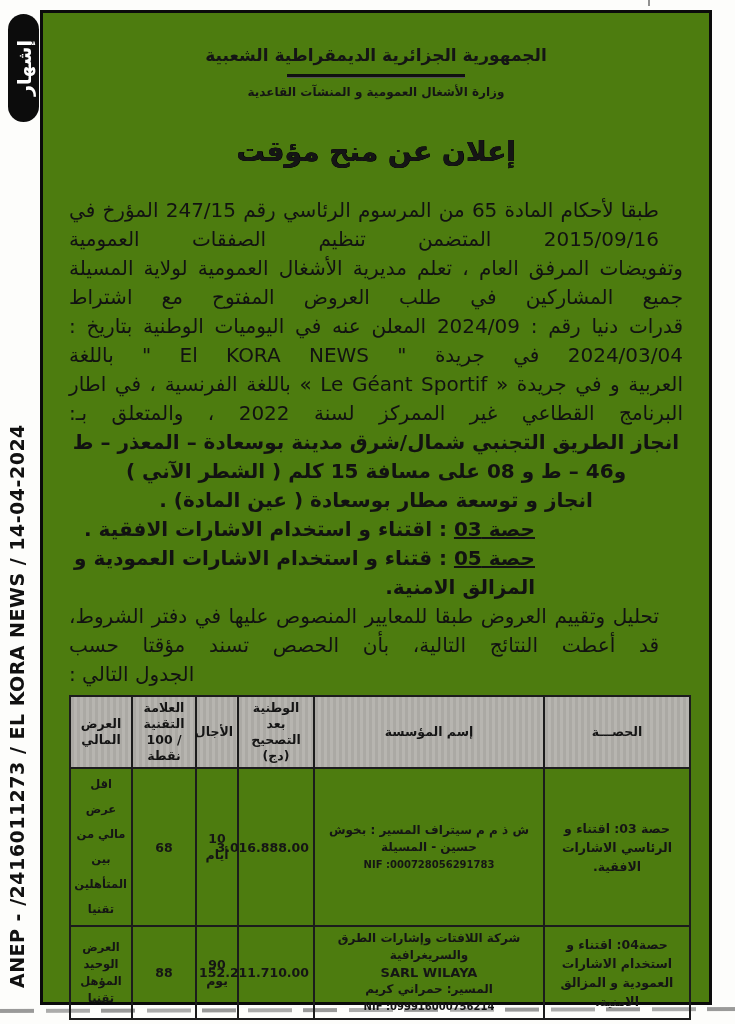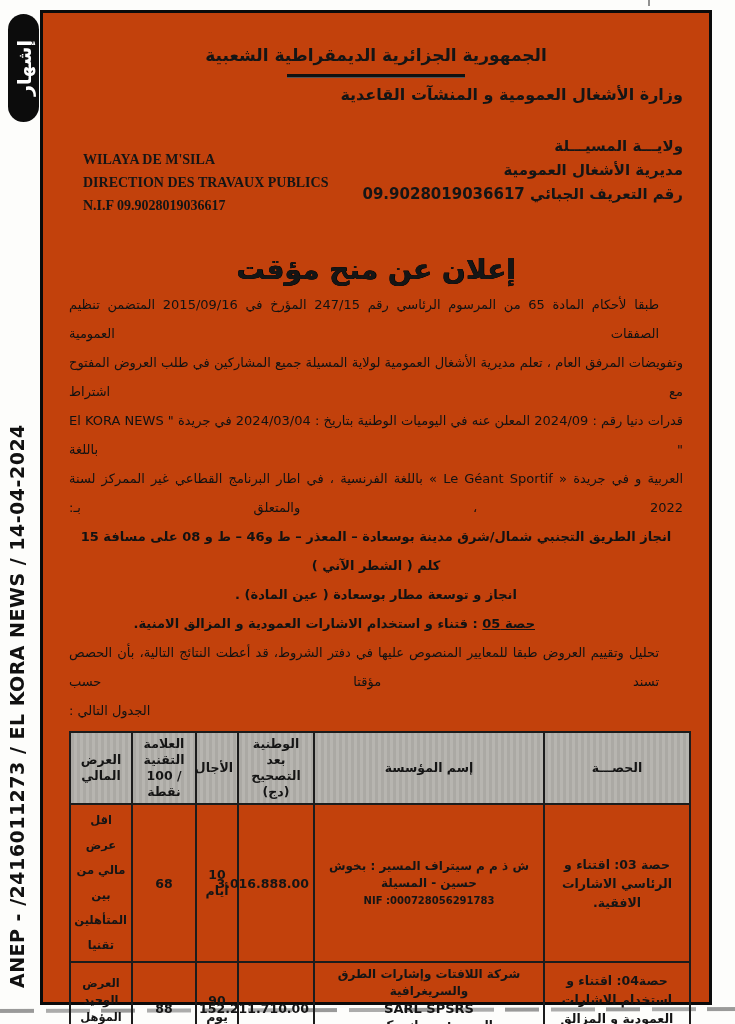--- a/index.html
+++ b/index.html
@@ -38,40 +38,40 @@
   .smudge {
     position:absolute; left:0; top:1008px; width:735px; height:4px; opacity:.55;
     background:repeating-linear-gradient(90deg,#4a4a4a 0 34px, transparent 34px 46px,
                #6a6a6a 46px 90px, transparent 90px 101px);
     filter:blur(.6px); transform:rotate(-.15deg);
   }
 
   
   .frame {
     position:absolute; left:40px; top:10px; width:672px; height:995px;
-    border:3px solid #0b0b0b; background:#c2410c;
+    border:3px solid #0b0b0b; background:#4d7c0f;
     padding:0 26px;
   }
 
   .republic { text-align:center; margin-top:32px; font-size:17px; font-weight:bold; }
   .sep { width:178px; margin:9px auto 7px auto; height:3px;
          border-top:3px solid #111; border-bottom:1px solid #555; }
-  .ministry { text-align:right; font-size:16px; font-weight:bold; }
+  .ministry { text-align:center; font-size:12px; font-weight:bold; }
 
   .org-row { display:flex; justify-content:space-between; margin-top:30px; }
   .fr-block { font-family:"Liberation Serif", serif; font-weight:bold;
               font-size:14px; line-height:23px; padding-left:14px; padding-top:14px; }
   .ar-block { direction:rtl; text-align:right; font-weight:bold;
               font-size:15px; line-height:24px; }
 
   .doc-title { text-align:center; margin-top:36px; font-size:28px; font-weight:900;
                text-shadow:.6px 0 #000, 0 .4px #000; }
 
   
-  .body-block { direction:rtl; margin-top:4px; font-size:13px; font-weight:500;
+  .body-block { direction:rtl; margin-top:28px; font-size:20px; font-weight:500;
                 line-height:29px; color:#121212; }
   .jline { text-align:justify; text-align-last:justify; }
   .rline { text-align:left; }
   .cline { text-align:center; }
   .indent { padding-right:24px; }
   .lot-line { text-align:right; margin-left:auto; margin-right:148px; font-weight:bold; }
   .lot-line .u { text-decoration:underline; }
 
   
   table.results {
@@ -108,43 +108,34 @@
   <div class="crease-bot1"></div>
   <div class="crease-bot2"></div>
   <div class="smudge"></div>
 
   <div class="frame">
 
     <div class="republic">الجمهورية الجزائرية الديمقراطية الشعبية</div>
     <div class="sep"></div>
     <div class="ministry">وزارة الأشغال العمومية و المنشآت القاعدية</div>
 
-    <div class="org-row">
-      <div class="fr-block">
-        <div>WILAYA DE M'SILA</div>
-        <div>DIRECTION DES TRAVAUX PUBLICS</div>
-        <div>N.I.F 09.9028019036617</div>
-      </div>
-      <div class="ar-block">
-        <div>ولايـــة المسيـــلة</div>
-        <div>مديرية الأشغال العمومية</div>
-        <div>رقم التعريف الجبائي 09.9028019036617</div>
-      </div>
-    </div>
 
     <div class="doc-title">إعلان عن منح مؤقت</div>
 
     <div class="body-block">
       <div class="jline indent">طبقا لأحكام المادة 65 من المرسوم الرئاسي رقم 247/15 المؤرخ في 2015/09/16 المتضمن تنظيم الصفقات العمومية</div>
       <div class="jline">وتفويضات المرفق العام ، تعلم مديرية الأشغال العمومية لولاية المسيلة جميع المشاركين في طلب العروض المفتوح مع اشتراط</div>
       <div class="jline">قدرات دنيا رقم : 2024/09 المعلن عنه في اليوميات الوطنية بتاريخ : 2024/03/04 في جريدة " El KORA NEWS " باللغة</div>
       <div class="jline">العربية و في جريدة « Le Géant Sportif »  باللغة الفرنسية ، في اطار البرنامج القطاعي غير الممركز لسنة 2022 ، والمتعلق بـ:</div>
       <div class="cline" style="font-weight:bold;">انجاز الطريق التجنبي شمال/شرق مدينة بوسعادة – المعذر – ط و46 – ط و 08 على مسافة 15 كلم ( الشطر الآني )</div>
       <div class="cline" style="font-weight:bold;">انجاز و توسعة مطار بوسعادة ( عين المادة) .</div>
 
+      <div class="lot-line">
+        <span class="u">حصة 03</span><span> : اقتناء و استخدام الاشارات الافقية .</span>
+      </div>
       <div class="lot-line">
         <span class="u">حصة 05</span><span> : قتناء و استخدام الاشارات العمودية و المزالق الامنية.</span>
       </div>
 
       <div class="jline indent">تحليل وتقييم العروض طبقا للمعايير المنصوص عليها في دفتر الشروط، قد أعطت النتائج التالية، بأن الحصص تسند مؤقتا حسب</div>
       <div class="rline">الجدول التالي :</div>
     </div>
 
     <table class="results">
       <colgroup>
@@ -183,21 +174,21 @@
             <div>10</div>
             <div>أيام</div>
           </td>
           <td>68</td>
           <td style="font-size:11.5px; line-height:25px;">اقل عرض مالي من بين المتأهلين تقنيا</td>
         </tr>
         <tr class="row2">
           <td class="lot-cell">حصة04: اقتناء و استخدام الاشارات العمودية و المزالق الامنية.</td>
           <td class="company-cell">
             <div>شركة اللافتات وإشارات الطرق والسريغرافية</div>
-            <div class="nif" style="font-size:13px;">SARL SPSRS</div>
+            <div class="nif" style="font-size:13px;">SARL WILAYA</div>
             <div>المسير: حمراني كريم</div>
             <div class="nif">NIF :099916000756214</div>
           </td>
           <td>152.211.710.00</td>
           <td class="delay-cell">
             <div>90</div>
             <div>يوم</div>
           </td>
           <td>88</td>
           <td style="font-size:11.5px; line-height:17px;">العرض الوحيد المؤهل تقنيا</td>

